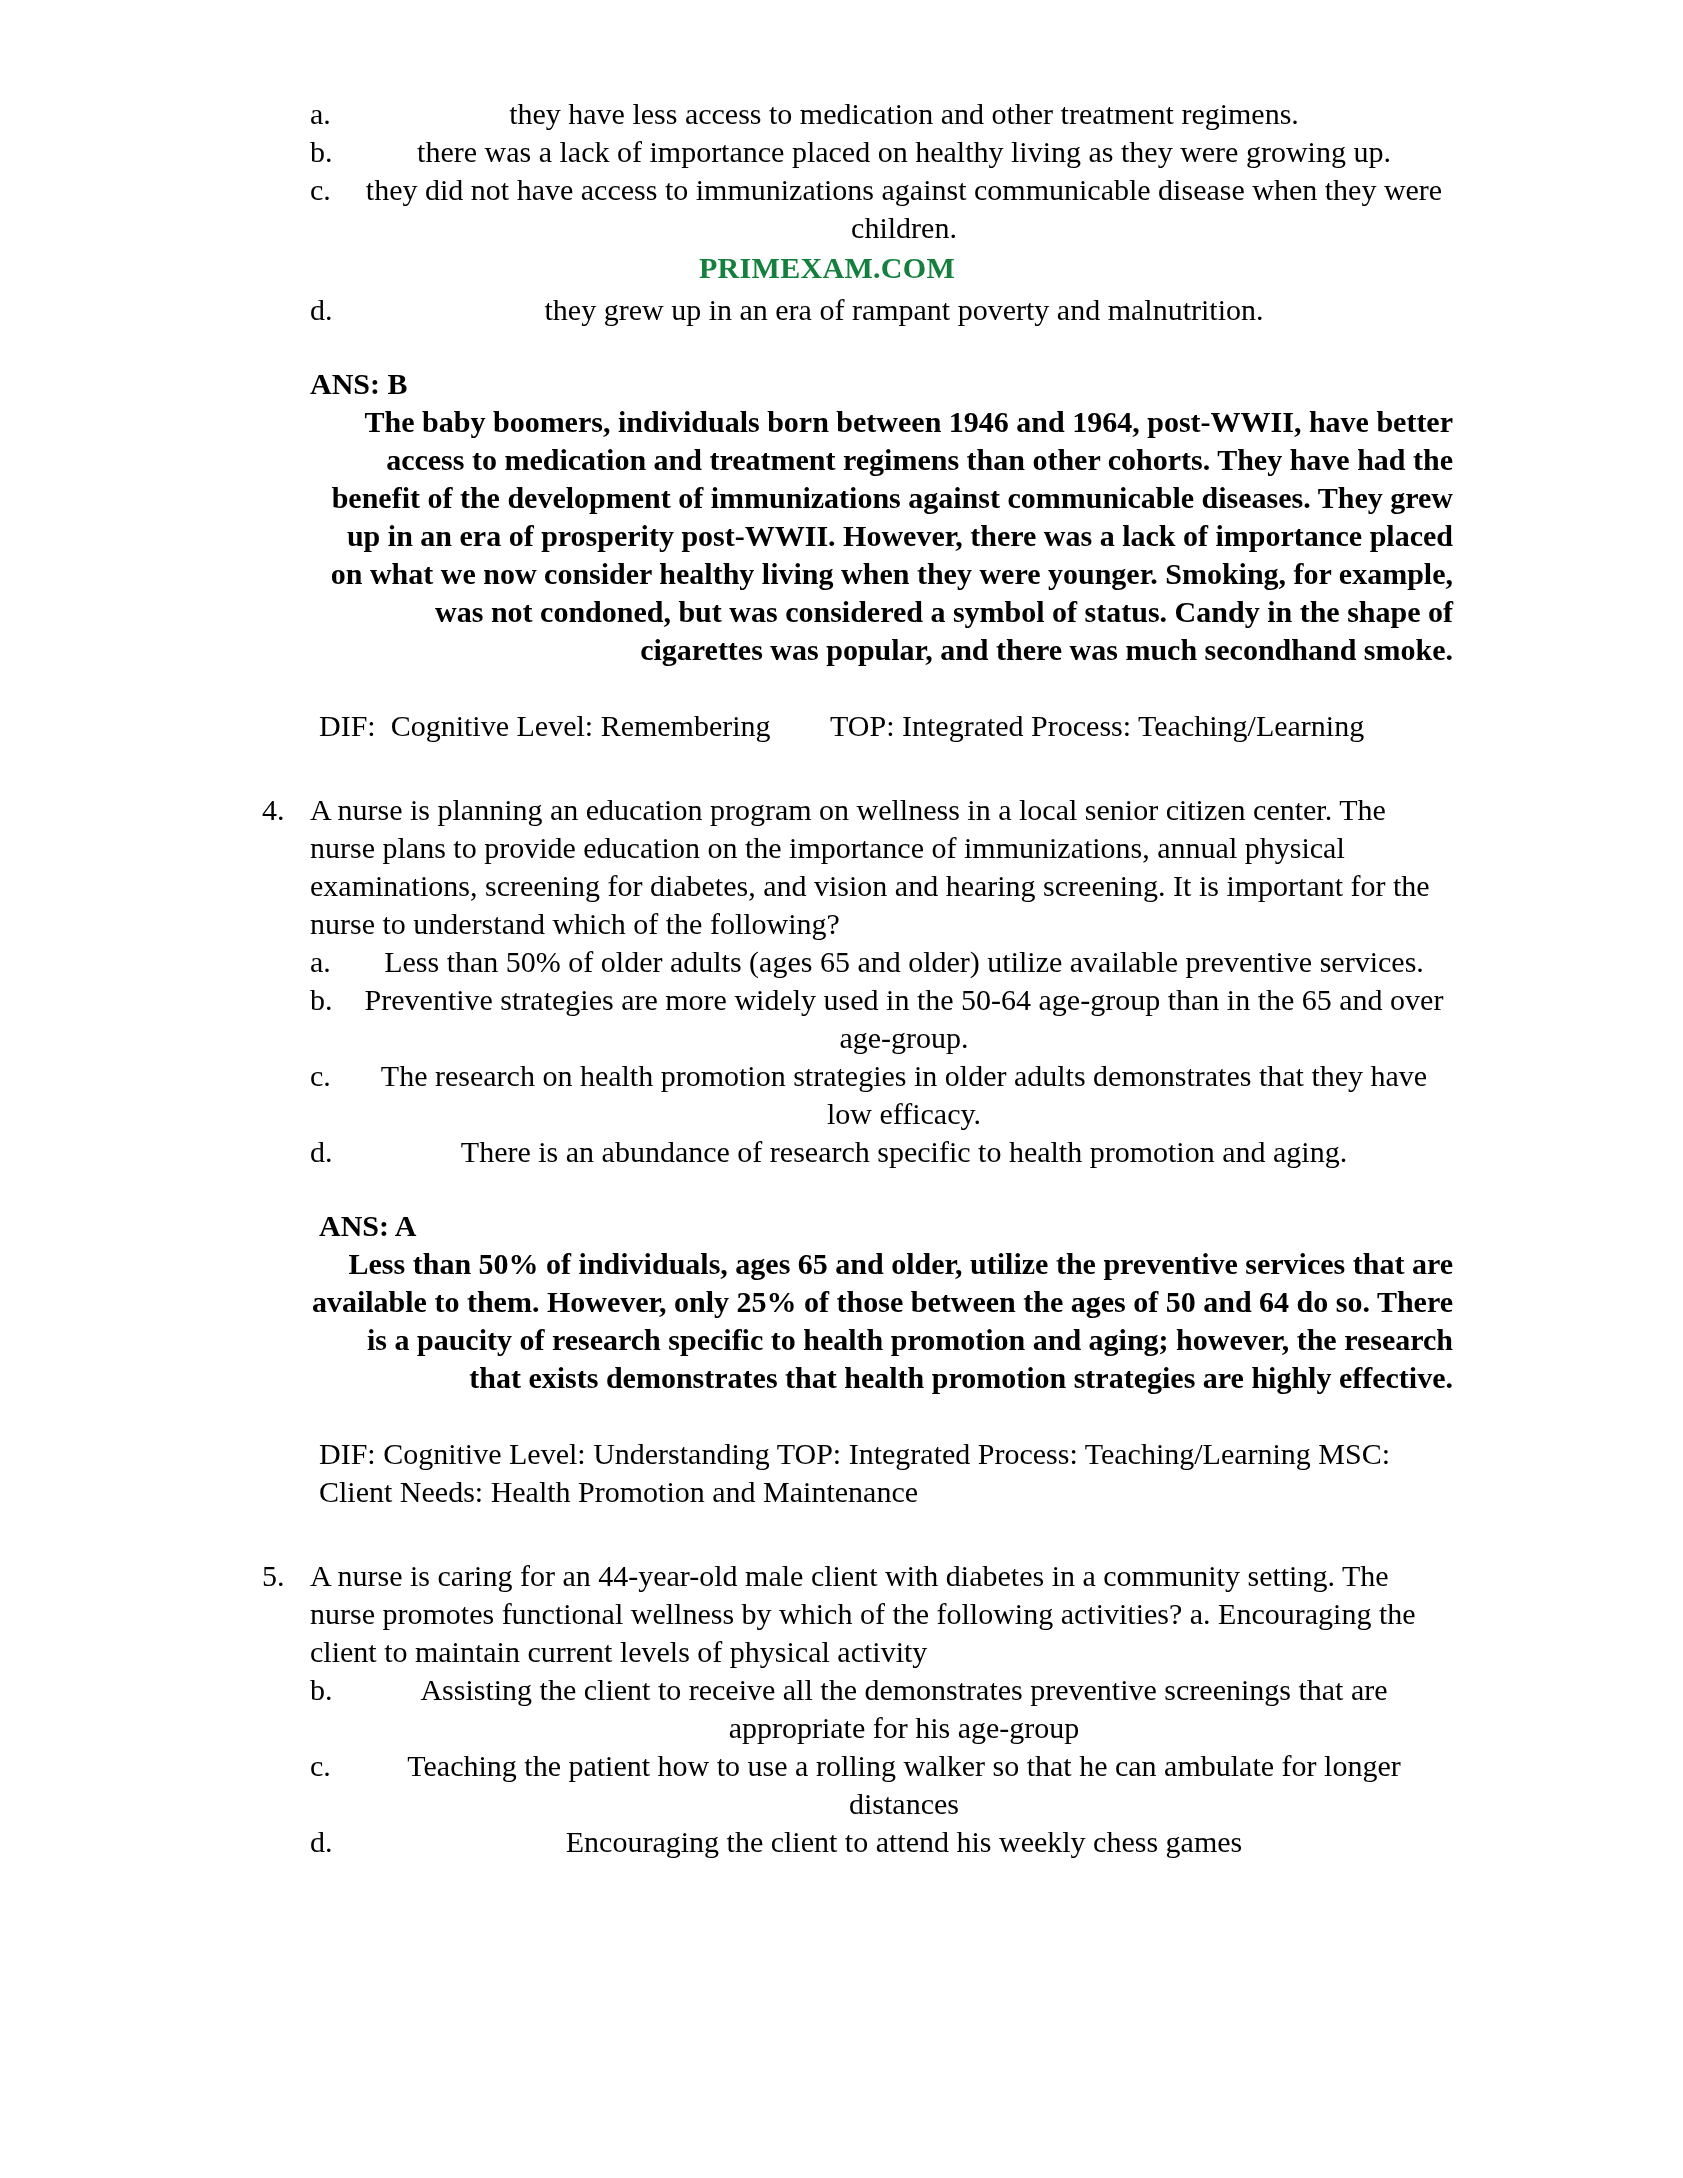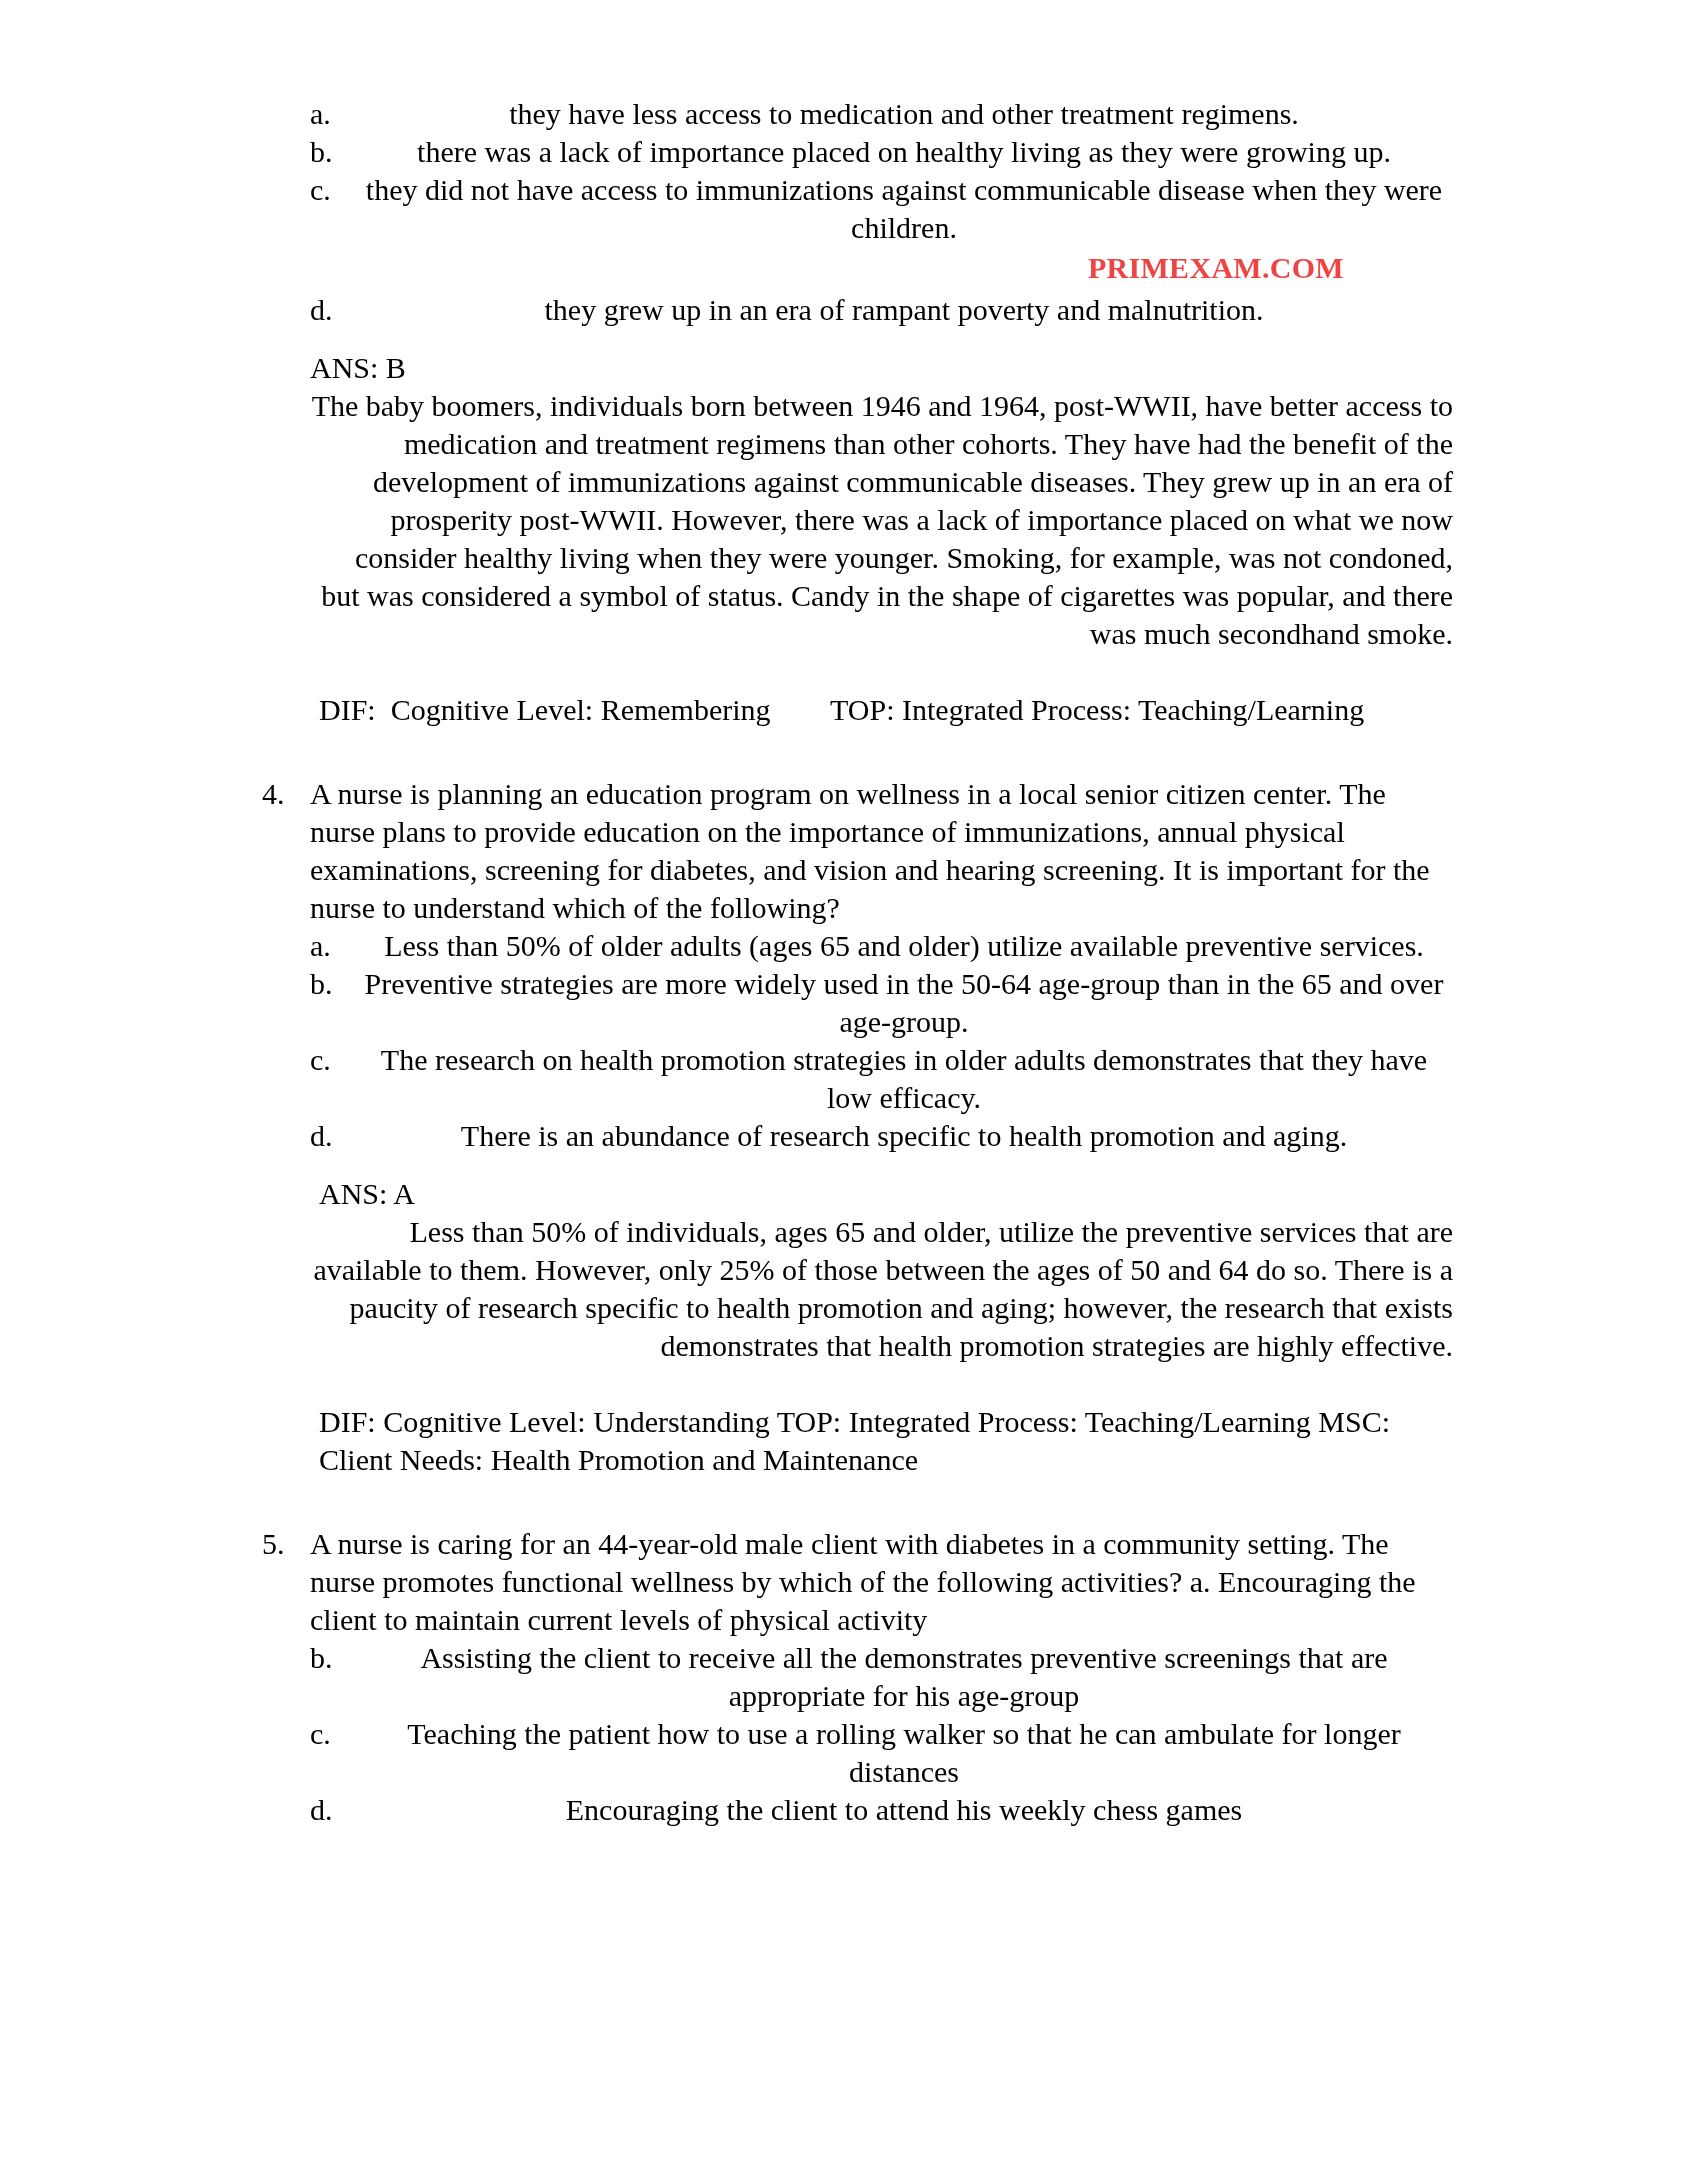--- a/index.html
+++ b/index.html
@@ -63,21 +63,22 @@
   }
   .q-stem {
     display: block;
   }
   .q-options {
     margin-top: 0;
   }
 
   
   .ans-block {
-    margin-top: 20px;
+    margin-top: 36px;
+    font-weight: bold;
   }
   .ans-label {
     display: block;
   }
   .ans-label.indented {
     text-indent: 9px;
   }
   .rationale {
     display: block;
     text-align: right;
@@ -115,21 +116,21 @@
       <li class="opt-item">
         <span class="opt-marker">b.</span>
         <span class="opt-text">there was a lack of importance placed on healthy living as they were growing up.</span>
       </li>
       <li class="opt-item">
         <span class="opt-marker">c.</span>
         <span class="opt-text">they did not have access to immunizations against communicable disease when they were children.</span>
       </li>
     </ul>
 
-    <div class="watermark" style="color: #ef4444; text-align: right;">PRIMEXAM.COM</div>
+    <div class="watermark" style="color: #15803d;">PRIMEXAM.COM</div>
 
     <ul class="opt-list">
       <li class="opt-item">
         <span class="opt-marker">d.</span>
         <span class="opt-text">they grew up in an era of rampant poverty and malnutrition.</span>
       </li>
     </ul>
 
     <div class="ans-block">
       <span class="ans-label">ANS: B</span>

